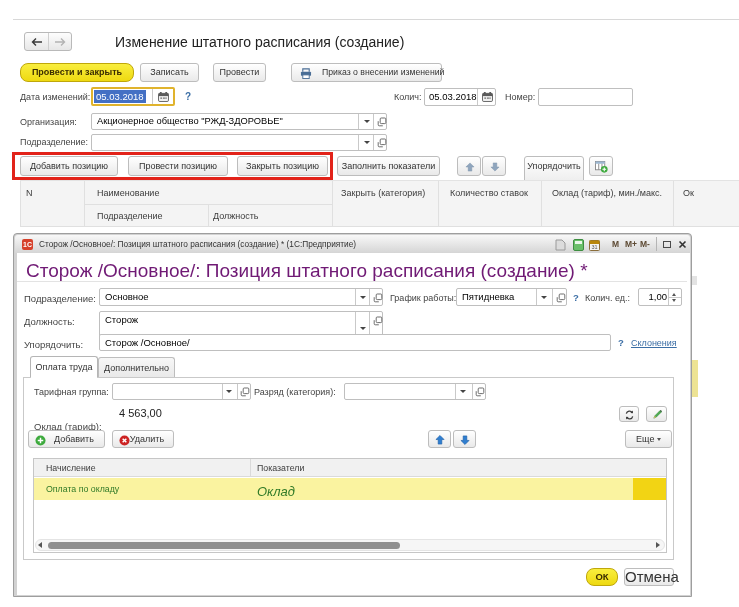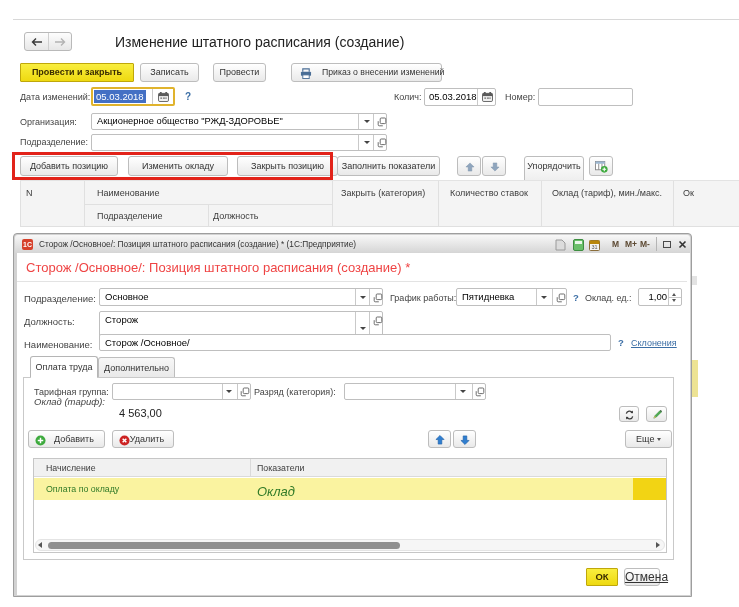--- a/index.html
+++ b/index.html
@@ -4,21 +4,21 @@
 <style>
   html,body{margin:0;padding:0;}
   body{width:739px;height:607px;position:relative;background:#fff;
        font-family:"Liberation Sans",sans-serif;overflow:hidden;}
   .ab{position:absolute;box-sizing:border-box;}
   .lb{position:absolute;font-size:9px;color:#444;white-space:nowrap;}
   .lbm{position:absolute;font-size:9.5px;color:#444;white-space:nowrap;}
   .btn{position:absolute;box-sizing:border-box;border:1px solid #bdbdbd;border-radius:3px;
        background:linear-gradient(#ffffff,#e9e9e9);font-size:9px;color:#333;
        text-align:center;white-space:nowrap;}
-  .ybtn{position:absolute;box-sizing:border-box;border:1px solid #bfa70a;border-radius:1px;
+  .ybtn{position:absolute;box-sizing:border-box;border:1px solid #bfa70a;border-radius:8px;
        background:linear-gradient(#f9ee3e,#eed911);font-size:9px;font-weight:bold;color:#3a2c00;
        text-align:center;white-space:nowrap;}
   .fld{position:absolute;box-sizing:border-box;border:1px solid #bfbfbf;border-radius:2px;
        background:#fff;font-size:9.5px;color:#000;white-space:nowrap;}
   .sep{position:absolute;top:0;bottom:0;width:1px;background:#c9c9c9;}
   .dda{position:absolute;top:50%;margin-top:-1.5px;width:0;height:0;
        border-left:3px solid transparent;border-right:3px solid transparent;border-top:3.5px solid #444;}
   .hdrtxt{position:absolute;font-size:9px;color:#3c3c3c;white-space:nowrap;}
 </style>
 </head>
@@ -97,22 +97,22 @@
   <div class="sep" style="left:266px;"></div>
     <div class="dda" style="left:272px;"></div>
   <div class="sep" style="left:281px;"></div>
   <svg class="ab" style="left:285px;top:3px;" width="10" height="10" viewBox="0 0 10 10">
       <rect x="3.2" y="1" width="5.6" height="5.6" rx="1" fill="#fff" stroke="#6e6e6e"></rect>
       <path d="M5.8 8.8 h-3.6 a1 1 0 0 1 -1 -1 v-3.6" fill="none" stroke="#6e6e6e"></path>
     </svg>
 </div>
 
 <div class="btn" style="left:20px;top:156px;width:98px;height:20px;line-height:18px;">Добавить позицию</div>
-<div class="btn" style="left:128px;top:156px;width:100px;height:20px;line-height:18px;">Изменить окладу</div>
-<div class="btn" style="left:237px;top:156px;width:101px;height:20px;line-height:18px;">Закрыть позицию</div>
+<div class="btn" style="left:128px;top:156px;width:100px;height:20px;line-height:18px;">Провести позицию</div>
+<div class="btn" style="left:237px;top:156px;width:91px;height:20px;line-height:18px;">Закрыть позицию</div>
 <div class="ab" style="left:12px;top:152px;width:321px;height:28px;border:3px solid #e2231a;"></div>
 <div class="btn" style="left:337px;top:156px;width:103px;height:20px;line-height:18px;">Заполнить показатели</div>
 <div class="btn" style="left:457px;top:156px;width:24px;height:20px;">
   <svg class="ab" style="left:6.5px;top:5px;" width="10" height="10" viewBox="0 0 11 11">
       <path d="M5.5 1 L10 5.5 H7.5 V10 H3.5 V5.5 H1 Z" fill="#8fa5bd" stroke="#7d93ab" stroke-width="0.5"></path>
     </svg>
 </div>
 <div class="btn" style="left:482px;top:156px;width:24px;height:20px;">
   <svg class="ab" style="left:6.5px;top:5px;" width="10" height="10" viewBox="0 0 11 11">
       <path d="M5.5 10 L10 5.5 H7.5 V1 H3.5 V5.5 H1 Z" fill="#8fa5bd" stroke="#7d93ab" stroke-width="0.5"></path>
@@ -174,21 +174,21 @@
    <div class="ab" style="left:625px;top:4px;font-size:8.5px;font-weight:bold;color:#5d4a33;">М-</div>
    <div class="ab" style="left:641px;top:2px;width:1px;height:14px;background:#b5b5b5;"></div>
    <div class="ab" style="left:648px;top:5.5px;width:8px;height:7px;border:1.5px solid #4a4a4a;"></div>
    <svg class="ab" style="left:663px;top:4.5px;" width="9" height="9" viewBox="0 0 9 9">
         <path d="M1.5 1.5 L7.5 7.5 M7.5 1.5 L1.5 7.5" stroke="#333" stroke-width="1.6"></path>
       </svg>
  </div>
  <div class="ab" style="left:3px;top:19px;width:673px;height:342px;background:#fff;"></div>
 </div>
 
-<div class="ab" style="left:26px;top:260px;font-size:13px;color:#ef4444;">Сторож /Основное/: Позиция штатного расписания (создание) *</div>
+<div class="ab" style="left:26px;top:260px;font-size:19px;color:#701a75;">Сторож /Основное/: Позиция штатного расписания (создание) *</div>
 <div class="ab" style="left:17px;top:281px;width:670px;height:1px;background:#e3e3e3;"></div>
 
 <div class="lbm" style="left:24px;top:293px;">Подразделение:</div>
 <div class="fld" style="left:99px;top:288px;width:284px;height:18px;line-height:16px;">
   <span style="padding-left:5px;">Основное</span>
   <div class="sep" style="left:255px;"></div><div class="dda" style="left:260px;"></div>
   <div class="sep" style="left:269px;"></div>
   <svg class="ab" style="left:272.5px;top:3.5px;" width="10" height="10" viewBox="0 0 10 10">
       <rect x="3.2" y="1" width="5.6" height="5.6" rx="1" fill="#fff" stroke="#6e6e6e"></rect>
       <path d="M5.8 8.8 h-3.6 a1 1 0 0 1 -1 -1 v-3.6" fill="none" stroke="#6e6e6e"></path>
@@ -198,41 +198,41 @@
 <div class="fld" style="left:456px;top:288px;width:111px;height:18px;line-height:16px;">
   <span style="padding-left:5px;">Пятидневка</span>
   <div class="sep" style="left:79px;"></div><div class="dda" style="left:84px;"></div>
   <div class="sep" style="left:95px;"></div>
   <svg class="ab" style="left:98.5px;top:3.5px;" width="10" height="10" viewBox="0 0 10 10">
       <rect x="3.2" y="1" width="5.6" height="5.6" rx="1" fill="#fff" stroke="#6e6e6e"></rect>
       <path d="M5.8 8.8 h-3.6 a1 1 0 0 1 -1 -1 v-3.6" fill="none" stroke="#6e6e6e"></path>
     </svg>
 </div>
 <div class="lbm" style="left:573px;top:292px;color:#3b6ea5;font-weight:bold;">?</div>
-<div class="lbm" style="left:585px;top:293px;font-size:9px;">Оклад. ед.:</div>
+<div class="lbm" style="left:585px;top:293px;font-size:9px;">Колич. ед.:</div>
 <div class="fld" style="left:638px;top:288px;width:44px;height:18px;">
   <div class="ab" style="left:0;top:0;width:28px;height:16px;text-align:right;line-height:16px;">1,00</div>
   <div class="sep" style="left:29px;"></div>
   <div class="ab" style="left:30px;top:7.5px;width:12px;height:1px;background:#c9c9c9;"></div>
   <div class="ab" style="left:33px;top:3.5px;width:0;height:0;border-left:2.5px solid transparent;border-right:2.5px solid transparent;border-bottom:3.5px solid #555;"></div>
   <div class="ab" style="left:33px;top:9.5px;width:0;height:0;border-left:2.5px solid transparent;border-right:2.5px solid transparent;border-top:3.5px solid #555;"></div>
 </div>
 
 <div class="lbm" style="left:24px;top:316px;">Должность:</div>
 <div class="fld" style="left:99px;top:311px;width:284px;height:34px;line-height:16px;">
   <span style="padding-left:5px;">Сторож</span>
   <div class="sep" style="left:255px;"></div><div class="dda" style="left:260px;"></div>
   <div class="sep" style="left:269px;"></div>
   <svg class="ab" style="left:272.5px;top:3.5px;" width="10" height="10" viewBox="0 0 10 10">
       <rect x="3.2" y="1" width="5.6" height="5.6" rx="1" fill="#fff" stroke="#6e6e6e"></rect>
       <path d="M5.8 8.8 h-3.6 a1 1 0 0 1 -1 -1 v-3.6" fill="none" stroke="#6e6e6e"></path>
     </svg>
 </div>
 
-<div class="lbm" style="left:24px;top:339px;">Наименование:</div>
+<div class="lbm" style="left:24px;top:339px;">Упорядочить:</div>
 <div class="fld" style="left:99px;top:334px;width:512px;height:17px;line-height:15px;"><span style="padding-left:5px;">Сторож /Основное/</span></div>
 <div class="lbm" style="left:618px;top:337px;color:#3b6ea5;font-weight:bold;">?</div>
 <div class="ab" style="left:631px;top:338px;font-size:9px;color:#3b6ea5;text-decoration:underline;white-space:nowrap;">Склонения</div>
 
 <div class="ab" style="left:30px;top:356px;width:68px;height:21px;border:1px solid #b5b5b5;border-bottom:none;border-radius:3px 3px 0 0;background:#fff;font-size:9px;color:#333;text-align:center;line-height:21px;z-index:3;">Оплата труда</div>
 <div class="ab" style="left:98px;top:357px;width:77px;height:20px;border:1px solid #bdbdbd;border-bottom:none;border-radius:3px 3px 0 0;background:linear-gradient(#f7f7f7,#e9e9e9);font-size:9px;color:#333;text-align:center;line-height:20px;">Дополнительно</div>
 <div class="ab" style="left:23px;top:377px;width:651px;height:183px;border:1px solid #c9c9c9;background:#fff;"></div>
 <div class="ab" style="left:31px;top:376px;width:66px;height:2px;background:#fff;z-index:4;"></div>
 
 <div class="lbm" style="left:34px;top:387px;font-size:9px;">Тарифная группа:</div>
@@ -249,21 +249,21 @@
 <div class="fld" style="left:344px;top:383px;width:142px;height:17px;">
   <div class="sep" style="left:110px;"></div>
     <div class="dda" style="left:115px;"></div>
   <div class="sep" style="left:127px;"></div>
   <svg class="ab" style="left:130px;top:3px;" width="10" height="10" viewBox="0 0 10 10">
       <rect x="3.2" y="1" width="5.6" height="5.6" rx="1" fill="#fff" stroke="#6e6e6e"></rect>
       <path d="M5.8 8.8 h-3.6 a1 1 0 0 1 -1 -1 v-3.6" fill="none" stroke="#6e6e6e"></path>
     </svg>
 </div>
 
-<div class="lbm" style="left:34px;top:396px;font-style:italic;">Оклад (тариф):</div>
+<div class="lbm" style="left:34px;top:421px;">Оклад (тариф):</div>
 <div class="ab" style="left:119px;top:407px;font-size:11px;color:#222;white-space:nowrap;">4 563,00</div>
 <div class="ab" style="left:346px;top:431px;font-size:11px;color:#222;white-space:nowrap;margin-top:40px;">ФОТ: 4 563,00</div>
 <div class="btn" style="left:619px;top:406px;width:20px;height:16px;">
   <svg class="ab" style="left:3.5px;top:2.5px;" width="11" height="10" viewBox="0 0 12 11">
       <path d="M2.5 4 A3.5 3.5 0 0 1 9 3 M9.5 7 A3.5 3.5 0 0 1 3 8" stroke="#3a3a3a" stroke-width="1.4" fill="none"></path>
       <path d="M9.8 0.5 L9.8 3.6 L6.8 3.2 Z" fill="#3a3a3a"></path>
       <path d="M2.2 10.5 L2.2 7.4 L5.2 7.8 Z" fill="#3a3a3a"></path>
     </svg>
 </div>
 <div class="btn" style="left:646px;top:406px;width:21px;height:16px;">
@@ -310,13 +310,13 @@
   <div class="ab" style="left:12px;top:25px;font-size:8.8px;color:#317a28;">Оплата по окладу</div>
   <div class="ab" style="left:223px;top:25px;font-size:13px;color:#317a28;font-style:italic;">Оклад</div>
 
   <div class="ab" style="left:1px;top:80px;width:630px;height:12px;background:#f6f6f6;border:1px solid #e4e4e4;border-radius:6px;"></div>
   <div class="ab" style="left:14px;top:83px;width:352px;height:7px;background:#909090;border-radius:3.5px;"></div>
   <div class="ab" style="left:4px;top:83px;width:0;height:0;border-top:3px solid transparent;border-bottom:3px solid transparent;border-right:4px solid #555;"></div>
   <div class="ab" style="left:622px;top:83px;width:0;height:0;border-top:3px solid transparent;border-bottom:3px solid transparent;border-left:4px solid #555;"></div>
 </div>
 
 <div class="ybtn" style="left:586px;top:568px;width:32px;height:18px;line-height:16px;font-size:9.5px;">ОК</div>
-<div class="btn" style="left:624px;top:568px;width:36px;height:18px;line-height:16px;font-size:12px;text-decoration:underline;">Отмена</div>
+<div class="btn" style="left:624px;top:568px;width:50px;height:18px;line-height:16px;font-size:15px;">Отмена</div>
 
 </body></html>

